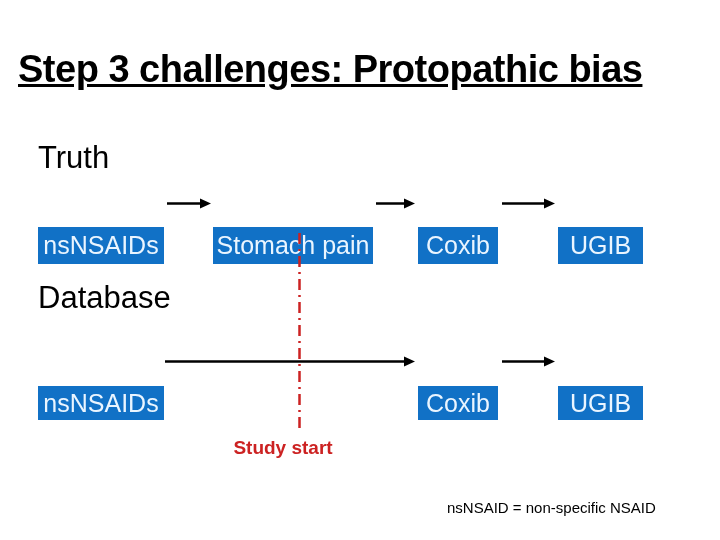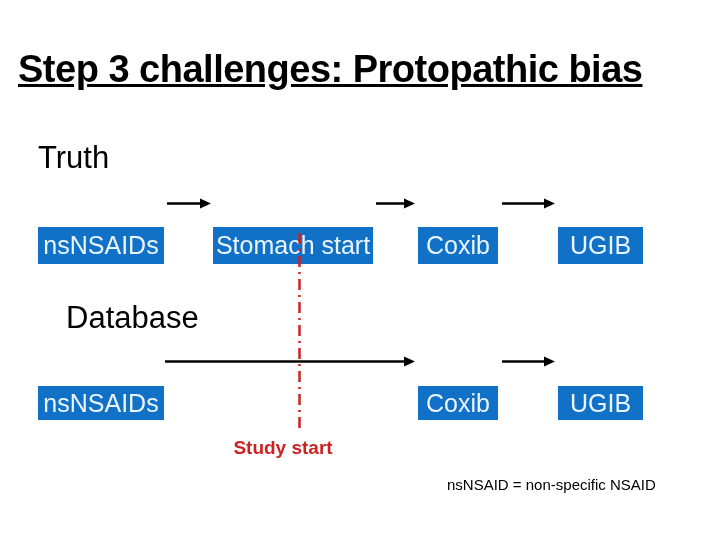--- a/index.html
+++ b/index.html
@@ -29,21 +29,21 @@
   }
   .section-label {
     position: absolute;
     left: 38px;
     font-size: 31px;
     font-weight: normal;
     color: var(--text-black, #000000);
     white-space: nowrap;
   }
   .section-label.truth { top: 140px; }
-  .section-label.database { top: 300px; margin-left: 28px; }
+  .section-label.database { top: 280px; }
   .node-box {
     position: absolute;
     background: var(--box-blue, #1171C6);
     color: var(--box-text, #EAF5FF);
     font-size: 25px;
     display: flex;
     align-items: center;
     justify-content: center;
     white-space: nowrap;
     margin-top: 42px;
@@ -74,37 +74,37 @@
     width: 122px;
     text-align: center;
     font-size: 19px;
     font-weight: bold;
     color: var(--accent-red, #CC2222);
     white-space: nowrap;
   }
   .footnote {
     position: absolute;
     left: 447px;
-    top: 476px;
+    top: 499px;
     font-size: 15px;
     color: var(--text-black, #000000);
     white-space: nowrap;
   }
 </style>
 </head>
 <body>
 
 <div id="slide">
 
   <div class="slide-title">Step 3 challenges: Protopathic bias</div>
 
   <div class="section-label truth">Truth</div>
 
   <div class="node-box r1 b-t-nsnsaids">nsNSAIDs</div>
-  <div class="node-box r1 b-t-stomach">Stomach start</div>
+  <div class="node-box r1 b-t-stomach">Stomach pain</div>
   <div class="node-box r1 b-t-coxib">Coxib</div>
   <div class="node-box r1 b-t-ugib">UGIB</div>
 
   <div class="section-label database">Database</div>
 
   <div class="node-box r2 b-d-nsnsaids">nsNSAIDs</div>
   <div class="node-box r2 b-d-coxib">Coxib</div>
   <div class="node-box r2 b-d-ugib">UGIB</div>
 
   <svg id="diagram-lines" viewBox="0 0 720 540" xmlns="http://www.w3.org/2000/svg">

